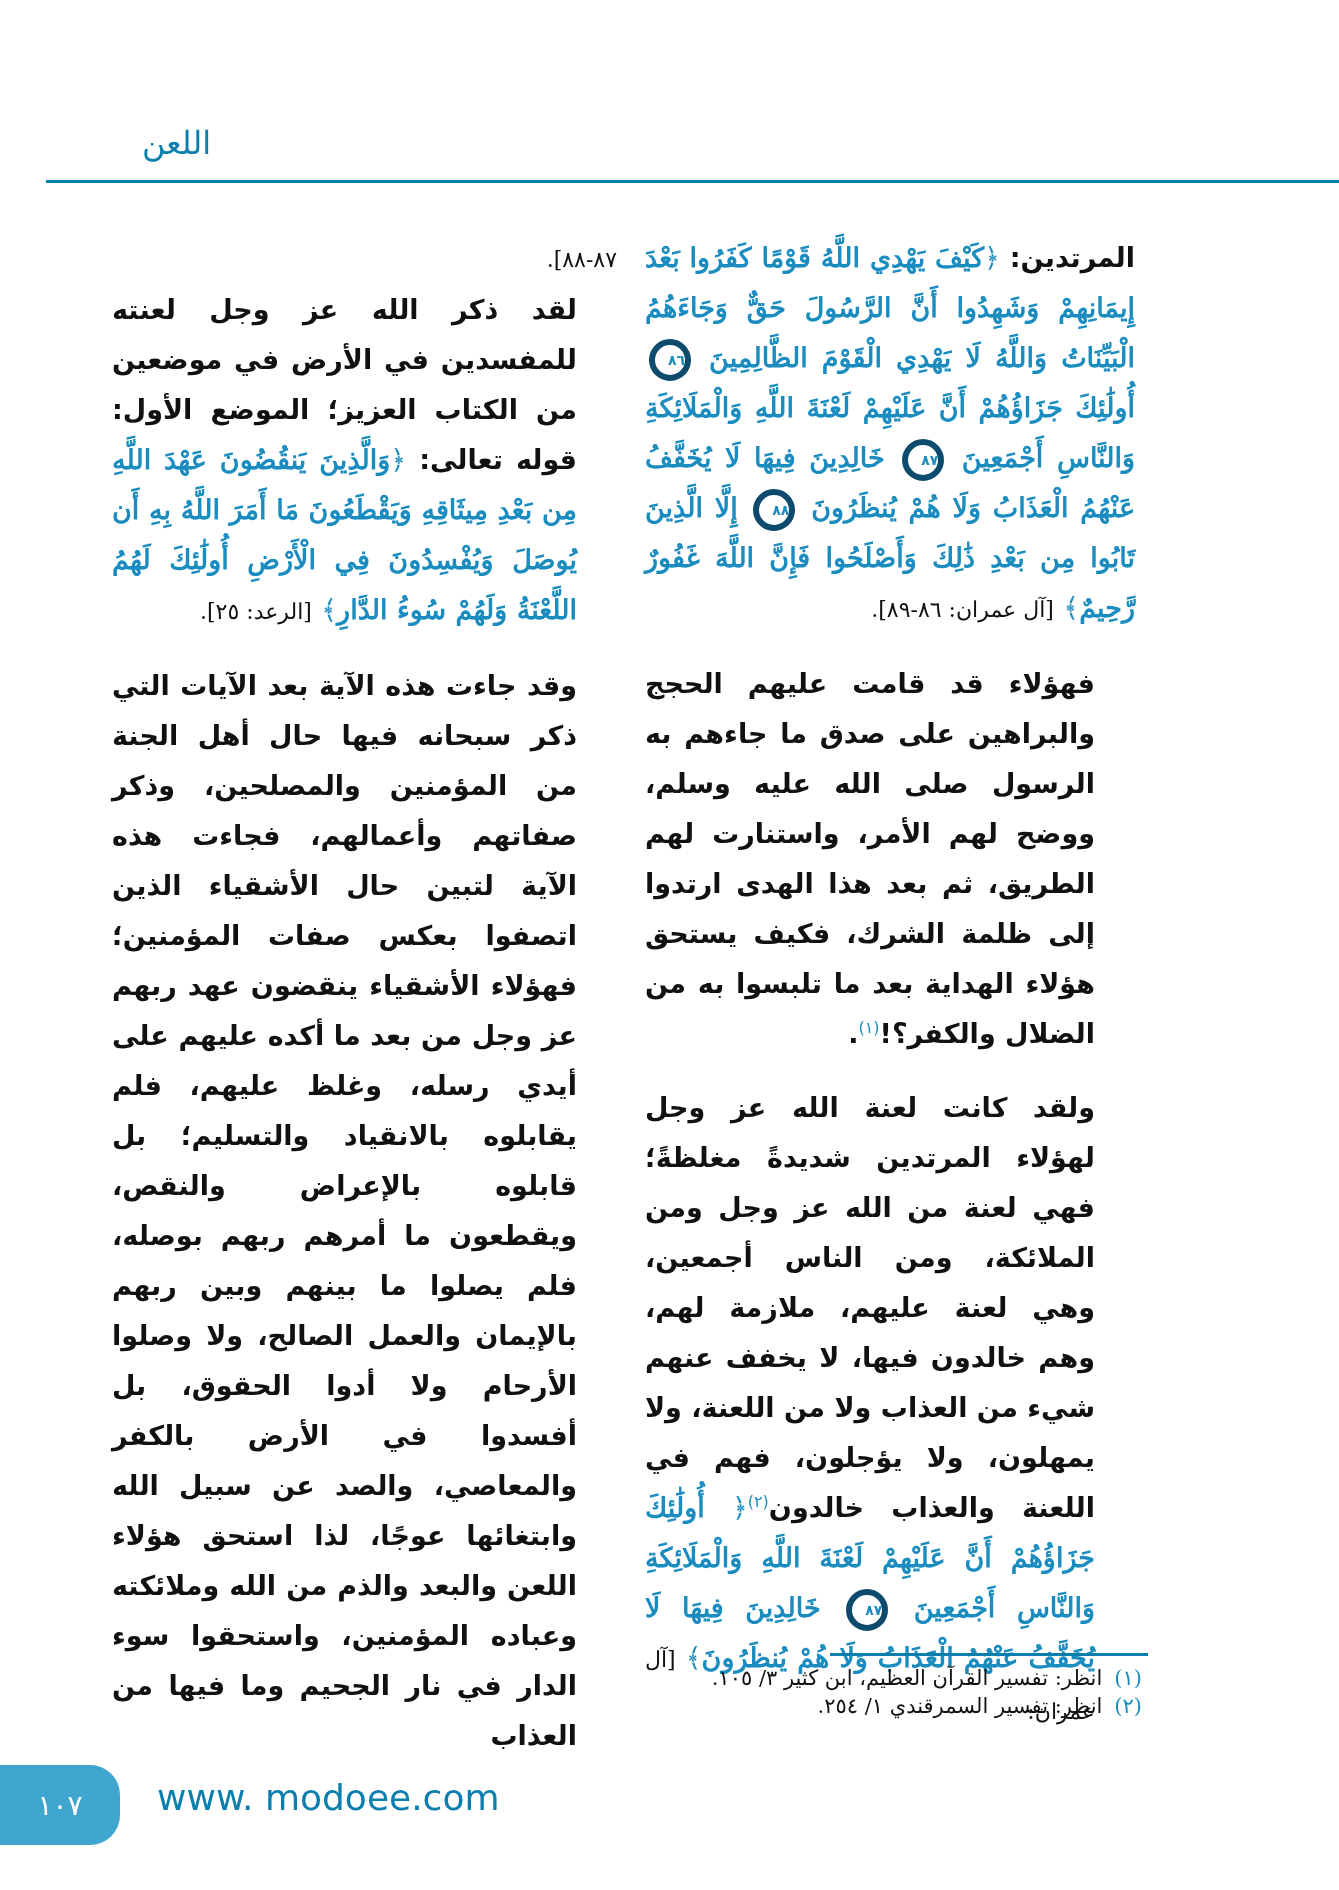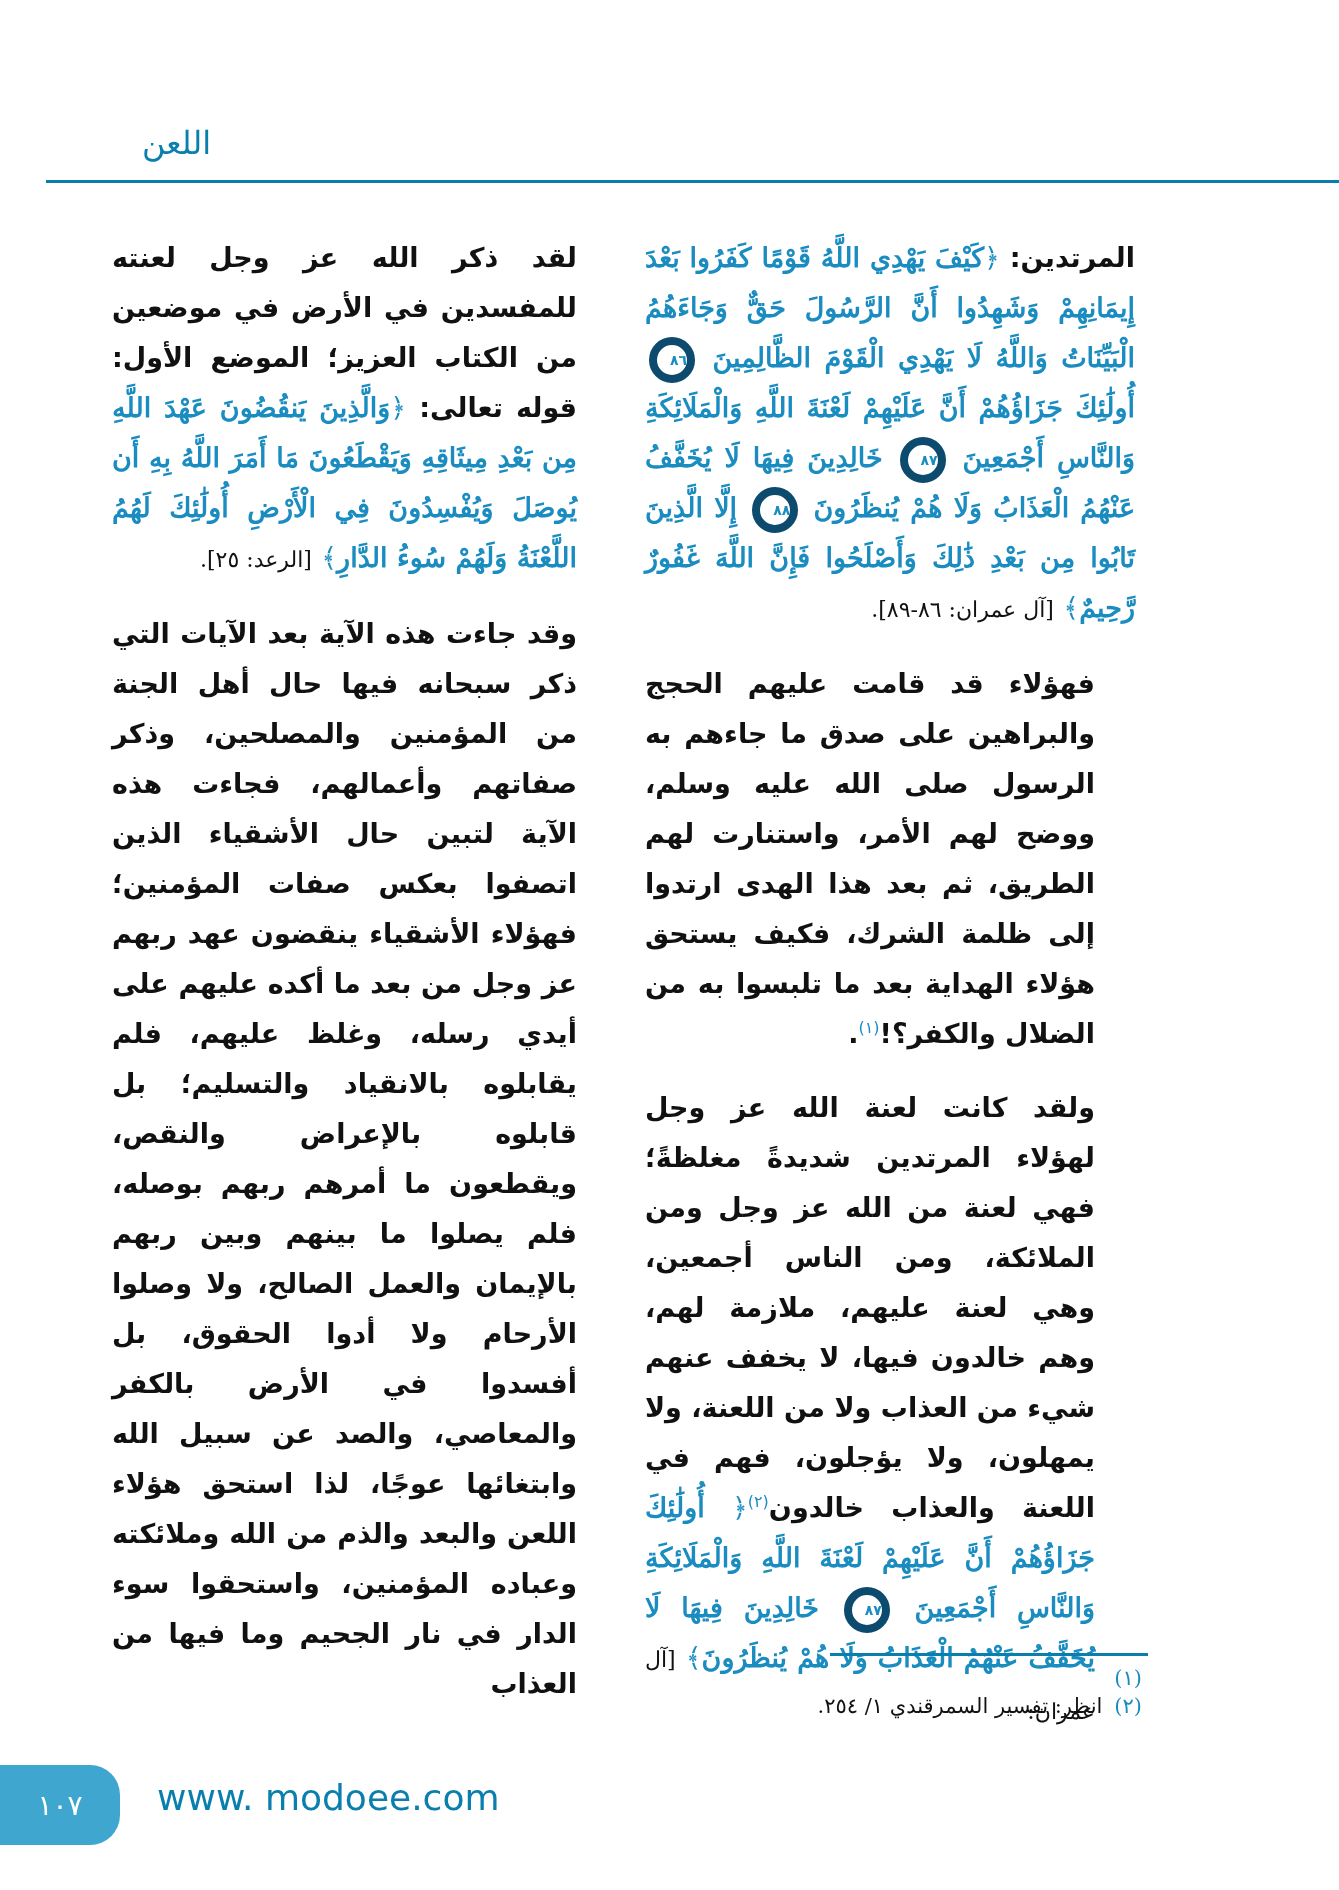--- a/index.html
+++ b/index.html
@@ -10,21 +10,21 @@
   .header-rule { position:absolute; left:46px; top:180px; width:1293px; height:3px; background:#0a7fae; }
 
   .col { position:absolute; direction:rtl; text-align:justify; text-align-last:right;
          font-size:27px; line-height:50px; font-weight:bold; }
   .col-right { left:645px; width:490px; top:233px; }
   .col-left  { left:112px; width:505px; top:233px; }
 
   .quran { color:#1a8cc0; font-family:"DejaVu Serif", serif; font-weight:bold; }
   .bracket { color:#1a8cc0; font-weight:normal; }
   .ref { color:#111; font-weight:normal; font-size:22px; font-family:"DejaVu Serif", serif; }
-  .ayah-num { display:inline-block; width:30px; height:30px; border:8px solid #0c4a6e; border-radius:50%;
+  .ayah-num { display:inline-block; width:30px; height:30px; border:6px solid #0c4a6e; border-radius:50%;
               text-align:center; line-height:30px; font-size:14px; color:#1a8cc0; vertical-align:middle;
               margin:0 4px; font-weight:bold; }
   .fn-ref { color:#1a8cc0; font-size:16px; vertical-align:super; font-weight:normal; line-height:0; }
   .section-heading { color:#1a8cc0; font-weight:normal; font-size:30px; margin:6px 0 14px 0; text-align:right;
                      font-family:"DejaVu Serif", serif; }
   .para { margin:0; }
   .indent { padding-right:40px; }
   .gap { height:24px; }
 
   .fn-rule { position:absolute; left:830px; top:1653px; width:318px; height:3px; background:#0a7fae; }
@@ -64,34 +64,38 @@
   <p class="para indent">
     <span>ولقد كانت لعنة الله عز وجل لهؤلاء المرتدين شديدةً مغلظةً؛ فهي لعنة من الله عز وجل ومن الملائكة، ومن الناس أجمعين، وهي لعنة عليهم، ملازمة لهم، وهم خالدون فيها، لا يخفف عنهم شيء من العذاب ولا من اللعنة، ولا يمهلون، ولا يؤجلون، فهم في اللعنة والعذاب خالدون</span><span class="fn-ref">(٢)</span><span class="bracket">﴿</span>
     <span class="quran">أُولَٰئِكَ جَزَاؤُهُمْ أَنَّ عَلَيْهِمْ لَعْنَةَ اللَّهِ وَالْمَلَائِكَةِ وَالنَّاسِ أَجْمَعِينَ</span>
     <span class="ayah-num">٨٧</span>
     <span class="quran">خَالِدِينَ فِيهَا لَا يُخَفَّفُ عَنْهُمُ الْعَذَابُ وَلَا هُمْ يُنظَرُونَ</span><span class="bracket">﴾</span>
     <span class="ref">[آل عمران:</span>
   </p>
 </div>
 
 <div class="col col-left">
+  <p class="para">
+    <span class="ref">٨٧-٨٨].</span>
+  </p>
   <p class="para indent">
     <span>لقد ذكر الله عز وجل لعنته للمفسدين في الأرض في موضعين من الكتاب العزيز؛ الموضع الأول: قوله تعالى: </span><span class="bracket">﴿</span><span class="quran">وَالَّذِينَ يَنقُضُونَ عَهْدَ اللَّهِ مِن بَعْدِ مِيثَاقِهِ وَيَقْطَعُونَ مَا أَمَرَ اللَّهُ بِهِ أَن يُوصَلَ وَيُفْسِدُونَ فِي الْأَرْضِ أُولَٰئِكَ لَهُمُ اللَّعْنَةُ وَلَهُمْ سُوءُ الدَّارِ</span><span class="bracket">﴾</span>
     <span class="ref">[الرعد: ٢٥].</span>
   </p>
   <div class="gap"></div>
   <p class="para indent">
     <span>وقد جاءت هذه الآية بعد الآيات التي ذكر سبحانه فيها حال أهل الجنة من المؤمنين والمصلحين، وذكر صفاتهم وأعمالهم، فجاءت هذه الآية لتبين حال الأشقياء الذين اتصفوا بعكس صفات المؤمنين؛ فهؤلاء الأشقياء ينقضون عهد ربهم عز وجل من بعد ما أكده عليهم على أيدي رسله، وغلظ عليهم، فلم يقابلوه بالانقياد والتسليم؛ بل قابلوه بالإعراض والنقص، ويقطعون ما أمرهم ربهم بوصله، فلم يصلوا ما بينهم وبين ربهم بالإيمان والعمل الصالح، ولا وصلوا الأرحام ولا أدوا الحقوق، بل أفسدوا في الأرض بالكفر والمعاصي، والصد عن سبيل الله وابتغائها عوجًا، لذا استحق هؤلاء اللعن والبعد والذم من الله وملائكته وعباده المؤمنين، واستحقوا سوء الدار في نار الجحيم وما فيها من العذاب</span>
   </p>
 </div>
 
 <div class="fn-rule"></div>
 <div class="footnotes">
   <div class="footnote">
     <span class="fn-num">(١)</span>
+    <span>انظر: تفسير القرآن العظيم، ابن كثير ٣/ ١٠٥.</span>
   </div>
   <div class="footnote">
     <span class="fn-num">(٢)</span>
     <span>انظر: تفسير السمرقندي ١/ ٢٥٤.</span>
   </div>
 </div>
 
 <div class="page-badge">١٠٧</div>
 <div class="website">www. modoee.com</div>
 

